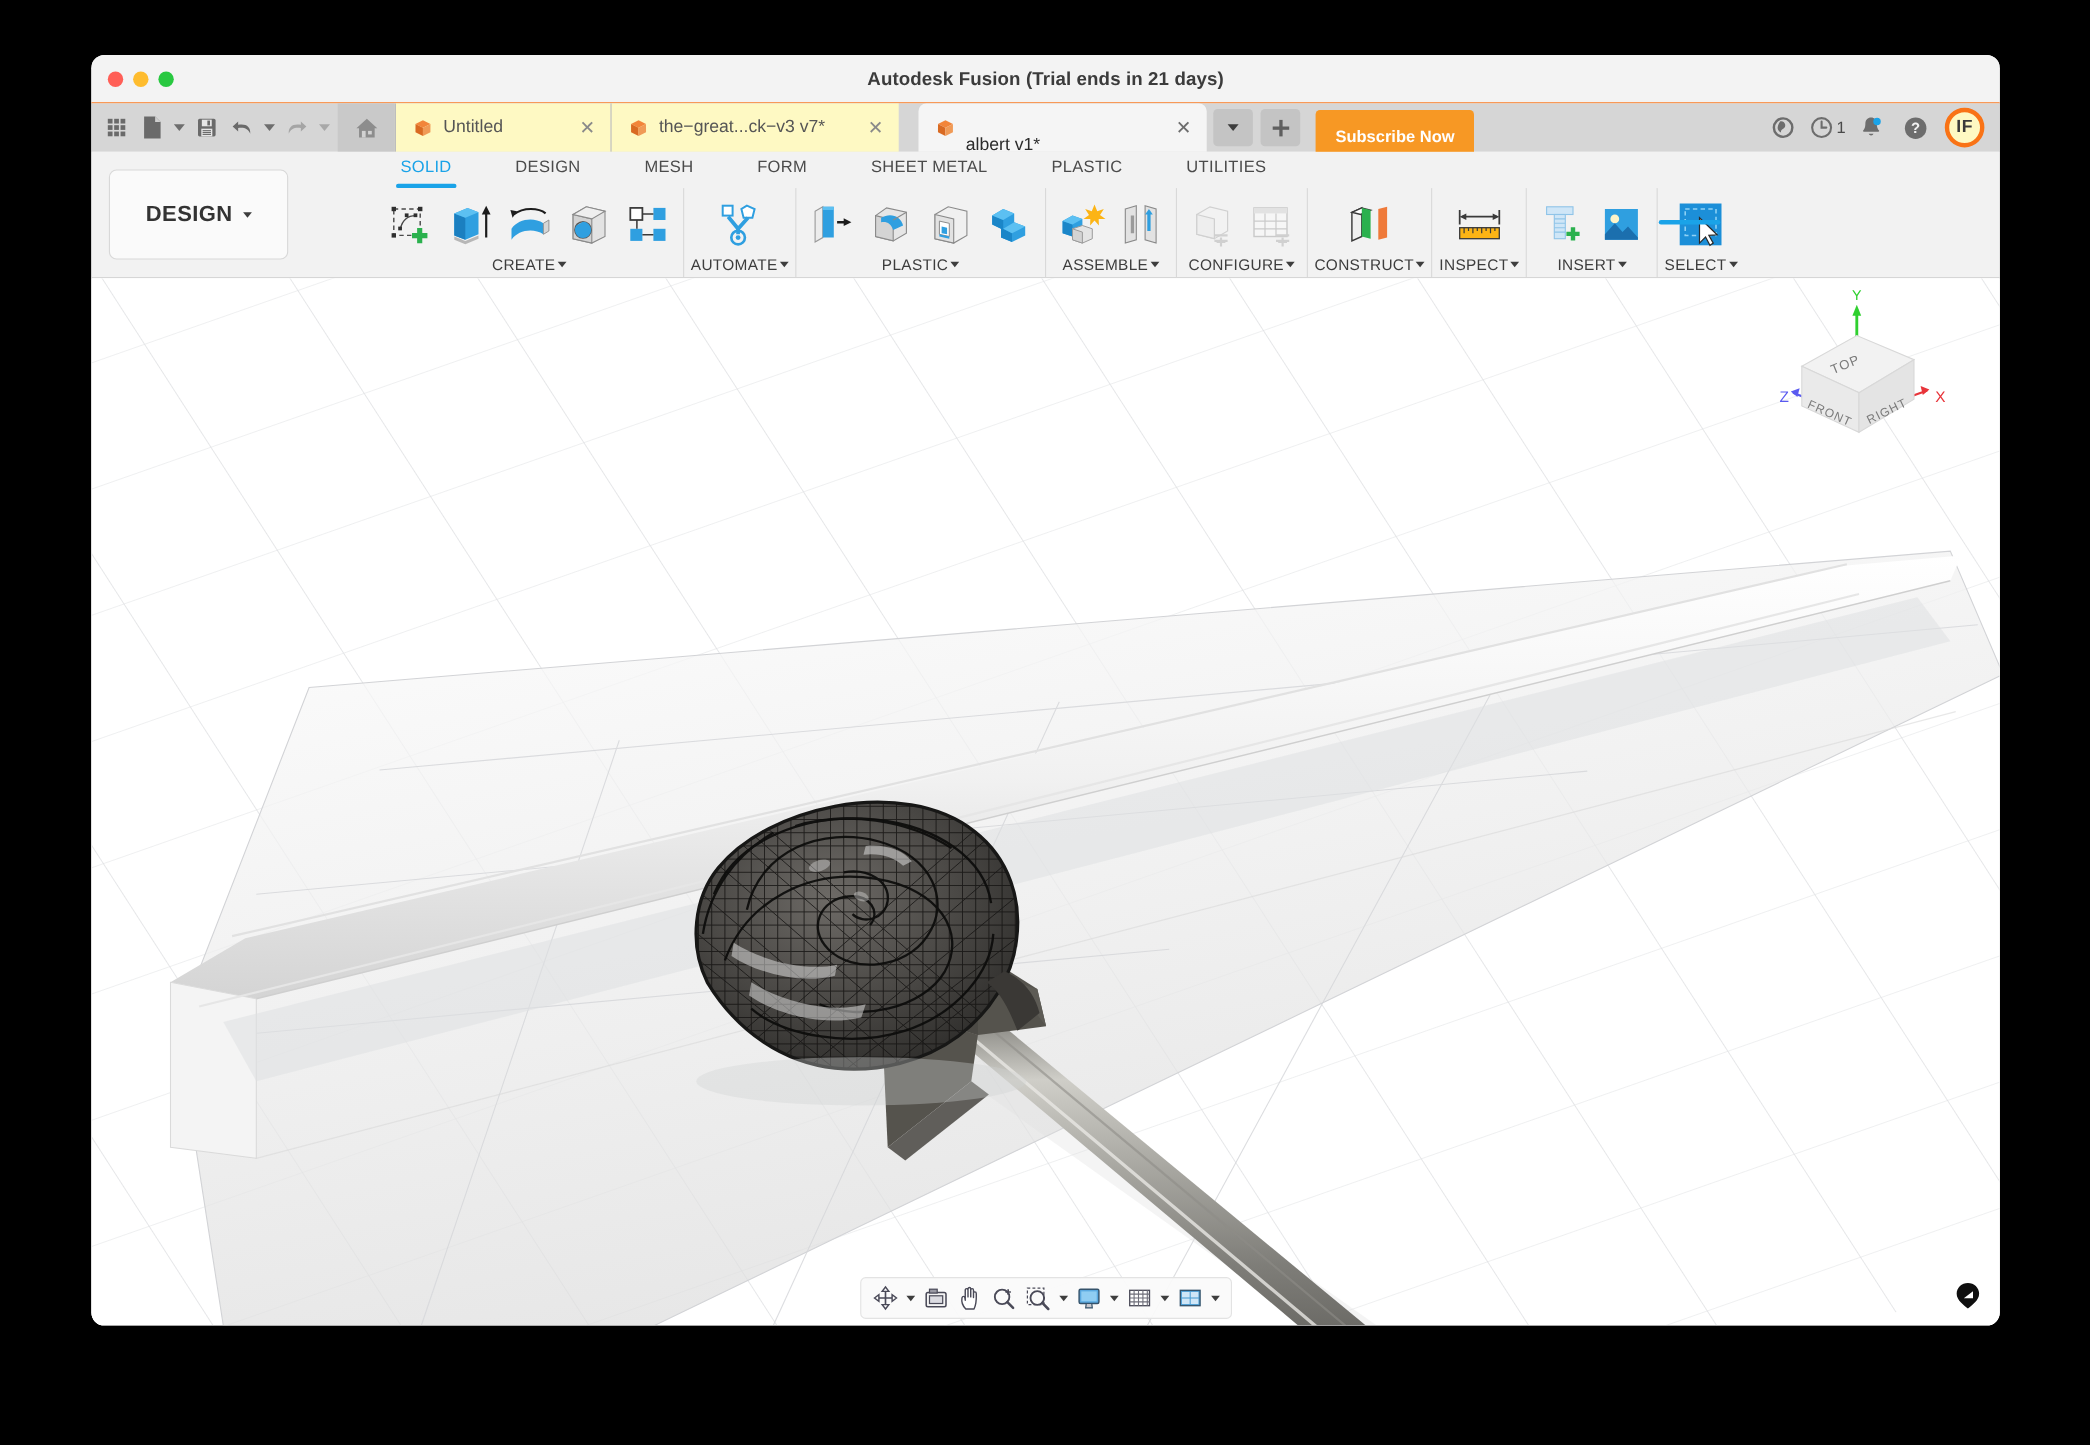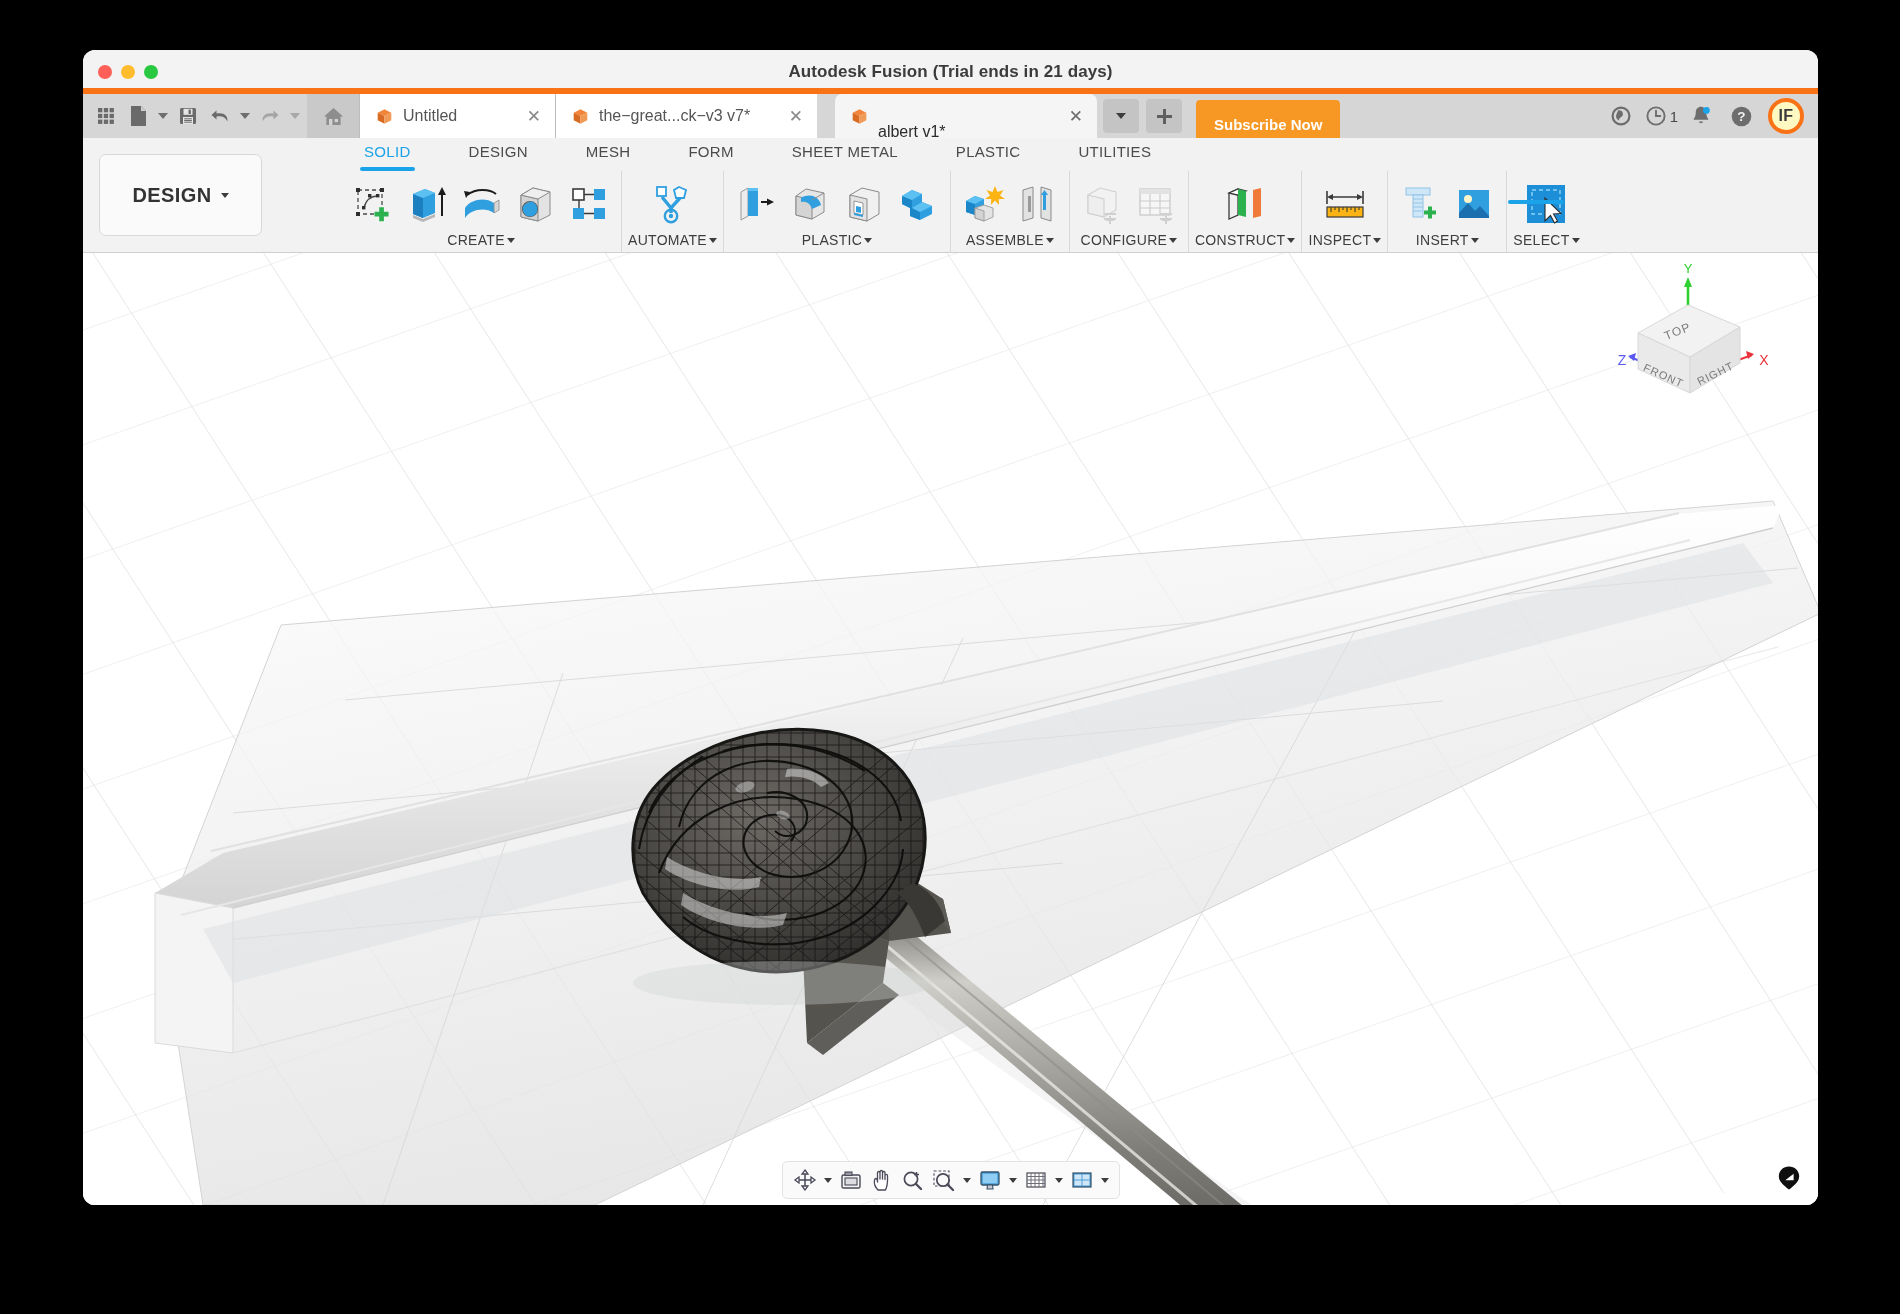--- a/index.html
+++ b/index.html
@@ -19,21 +19,21 @@
     border-radius: 12px;
     overflow: hidden;
     box-shadow: 0 10px 40px rgba(0,0,0,.55);
   }
 
   
   #titlebar {
     position: relative;
     height: 44px;
     background: #f3f3f3;
-    border-bottom: 6px solid #f97316;
+    border-bottom: 1px solid #f97316;
   }
   .traffic {
     position: absolute; top: 15px;
     width: 14px; height: 14px; border-radius: 50%;
   }
   .tl-close { left: 15px; background: #ff5f57; }
   .tl-min   { left: 38px; background: #febc2e; }
   .tl-max   { left: 61px; background: #28c840; }
   #window-title {
     position: absolute; left: 0; right: 0; top: 12px;
@@ -82,21 +82,21 @@
     display: flex; align-items: center; justify-content: center;
   }
 
   .doc-tab {
     position: relative;
     height: 100%;
     display: flex; align-items: center;
     padding: 0 14px 0 16px;
     gap: 10px;
     min-width: 150px;
-    background: #ffffff;
+    background: #fef9c3;
     border-left: 1px solid #bdbdbd;
   }
   .doc-tab.inactive1 { width: 196px; justify-content: center; }
   .doc-tab.inactive2 { width: 262px; }
   .doc-tab.active {
     background: #f5f5f5;
     border-top-left-radius: 7px;
     border-top-right-radius: 7px;
     width: 262px;
     justify-content: center;

